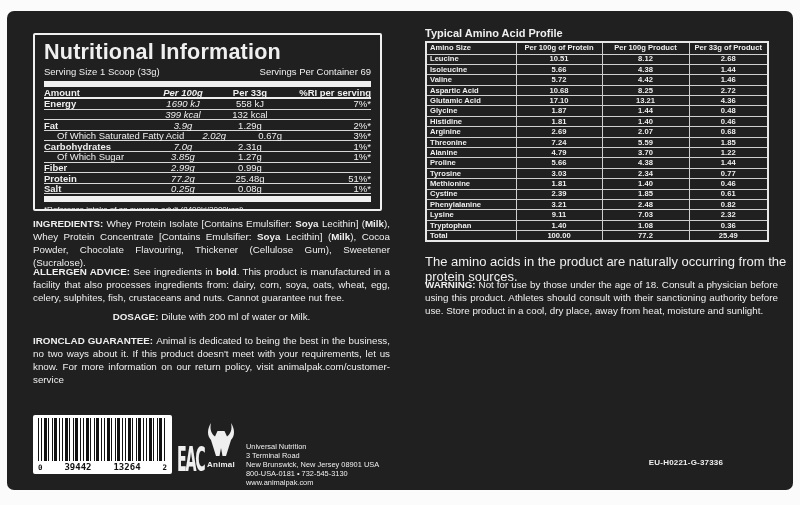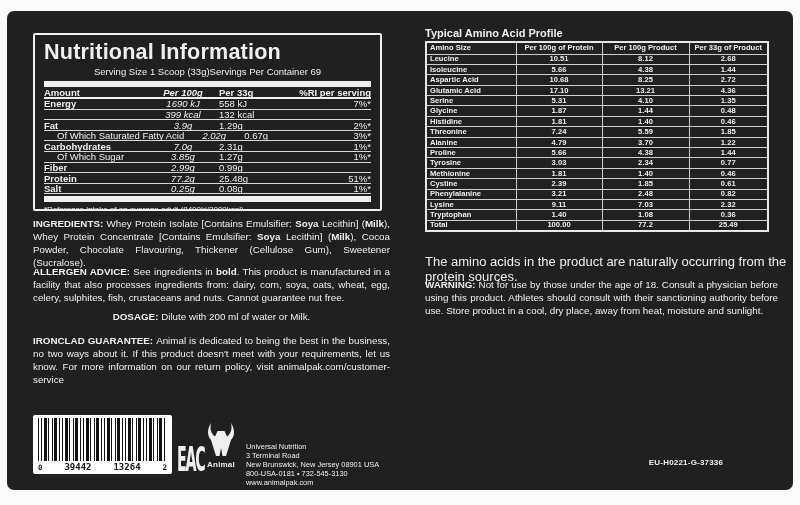--- a/index.html
+++ b/index.html
@@ -3,28 +3,28 @@
 <meta charset="utf-8">
 <style>
   * { margin:0; padding:0; box-sizing:border-box; }
   html,body { width:800px; height:505px; background:#fbfbfb; font-family:"Liberation Sans",sans-serif; overflow:hidden; }
   .label { position:absolute; left:7px; top:11px; width:786px; height:479px; background:#202020; border-radius:7px; color:#efefef; }
   .b { font-weight:bold; }
 
   
   .nutri-box { position:absolute; left:26px; top:22px; width:349px; height:178px; border:2px solid #f0f0f0; border-radius:2px; padding:5px 9px 4px; overflow:hidden; }
   .nutri-title { font-size:22px; font-weight:bold; letter-spacing:.2px; line-height:1.05; transform:scaleX(.98); transform-origin:left; white-space:nowrap; }
-  .serving-row { display:flex; justify-content:center; font-size:9.5px; margin:3px 0 4px; }
+  .serving-row { display:flex; justify-content:space-between; font-size:9.5px; margin:3px 0 4px; }
   .thickbar { height:6px; background:#f0f0f0; }
   .ntable { font-size:9.5px; }
   .nrow { display:flex; align-items:center; height:10.6px; border-bottom:1px solid #d8d8d8; }
   .nrow.nhead { font-weight:bold; height:12px; border-bottom:2px solid #f0f0f0; }
   .nrow .c1 { flex:1; white-space:nowrap; }
   .nrow .c2 { width:72px; text-align:center; white-space:nowrap;font-style:italic; }
-  .nrow .c3 { width:62px; text-align:left; white-space:nowrap; }
+  .nrow .c3 { width:62px; text-align:center; white-space:nowrap; }
   .nrow .c4 { width:90px; text-align:right; white-space:nowrap; }
   .nrow.bold .c1 { font-weight:bold; }
   .nrow.indent .c1 { padding-left:13px; }
   .ntable-wrap { margin-top:0; }
   .footnote { font-size:8px; margin-top:3px; }
   .thickbar.bottom { margin-top:2px; }
 
   
   .sec { position:absolute; left:26px; width:357px; font-size:9.8px; line-height:1.34; text-align:justify; }
   .sec.nojust { text-align:center; }
@@ -196,56 +196,62 @@
           <td>2.68</td>
         </tr>
 
         <tr>
           <td>Isoleucine</td>
           <td>5.66</td>
           <td>4.38</td>
           <td>1.44</td>
         </tr>
 
+        <tr>
+          <td>Valine</td>
+          <td>5.72</td>
+          <td>4.42</td>
+          <td>1.46</td>
+        </tr>
 
         <tr>
           <td>Aspartic Acid</td>
           <td>10.68</td>
           <td>8.25</td>
           <td>2.72</td>
         </tr>
 
         <tr>
           <td>Glutamic Acid</td>
           <td>17.10</td>
           <td>13.21</td>
           <td>4.36</td>
         </tr>
 
-        <tr>
-          <td>Serine</td>
-          <td>5.31</td>
-          <td>4.10</td>
-          <td>1.35</td>
-        </tr>
 
         <tr>
           <td>Glycine</td>
           <td>1.87</td>
           <td>1.44</td>
           <td>0.48</td>
         </tr>
 
         <tr>
           <td>Histidine</td>
           <td>1.81</td>
           <td>1.40</td>
           <td>0.46</td>
         </tr>
 
+        <tr>
+          <td>Arginine</td>
+          <td>2.69</td>
+          <td>2.07</td>
+          <td>0.68</td>
+        </tr>
 
         <tr>
           <td>Threonine</td>
           <td>7.24</td>
           <td>5.59</td>
           <td>1.85</td>
         </tr>
 
         <tr>
           <td>Alanine</td>

